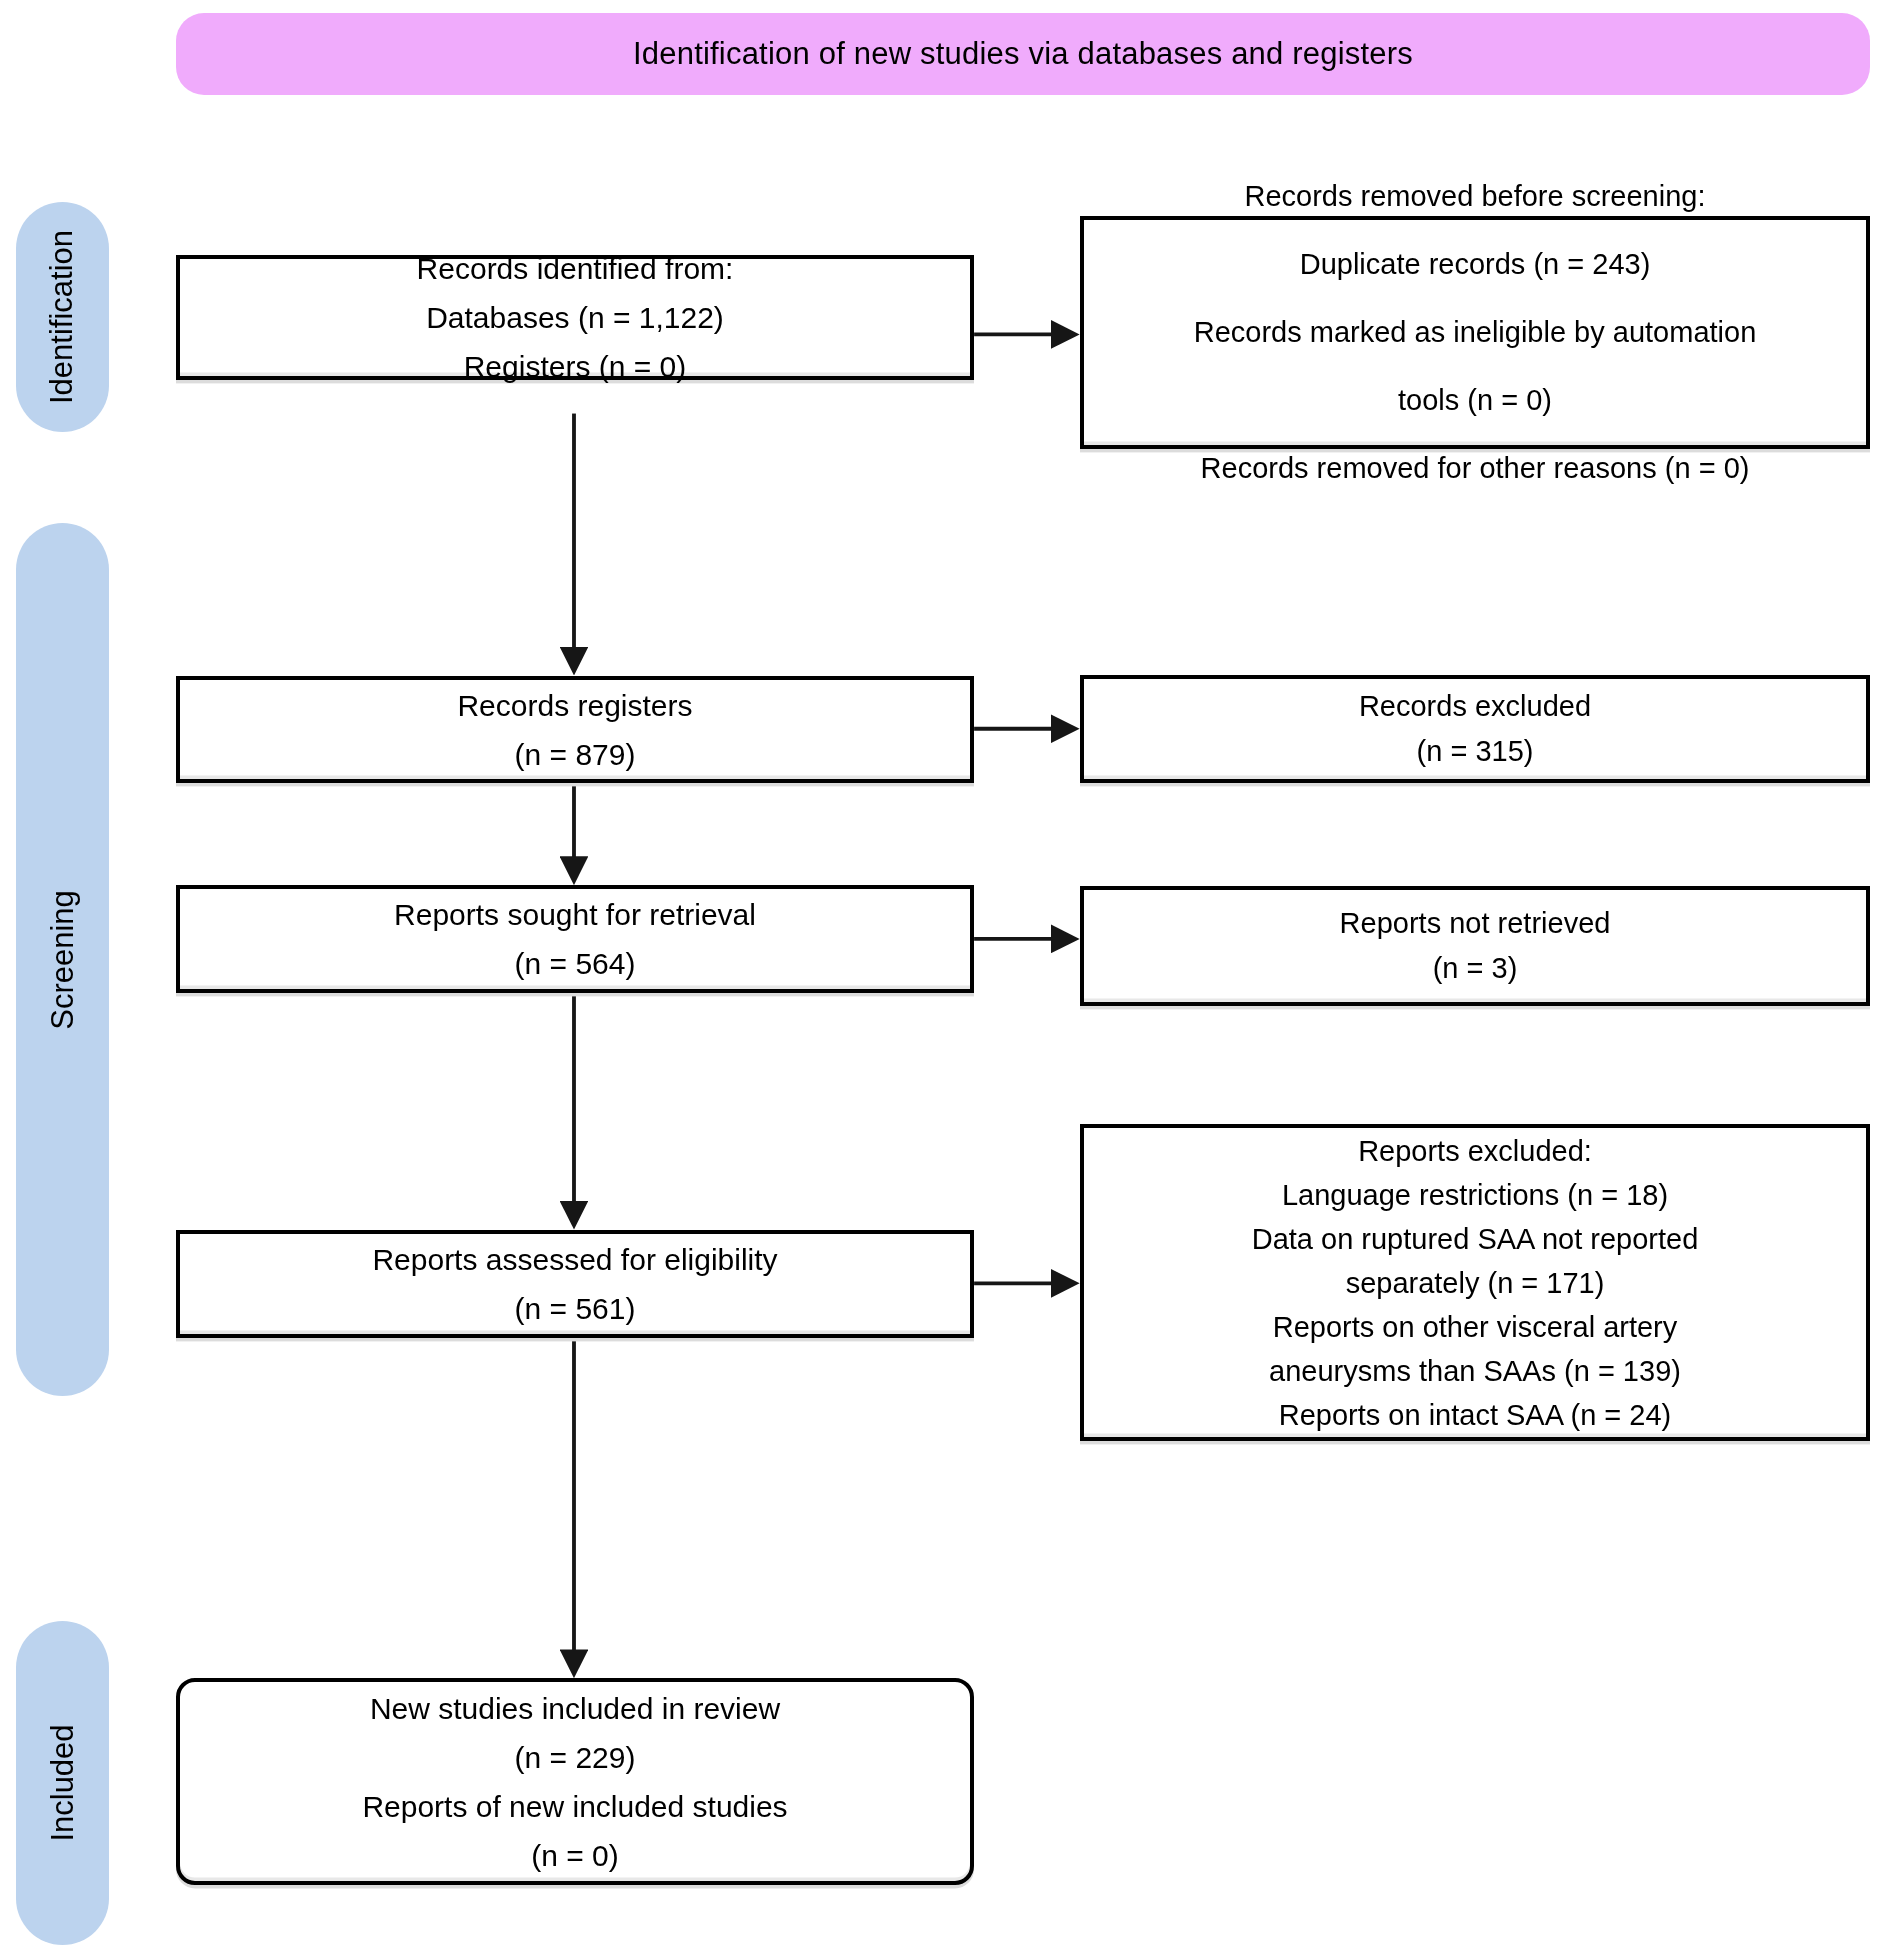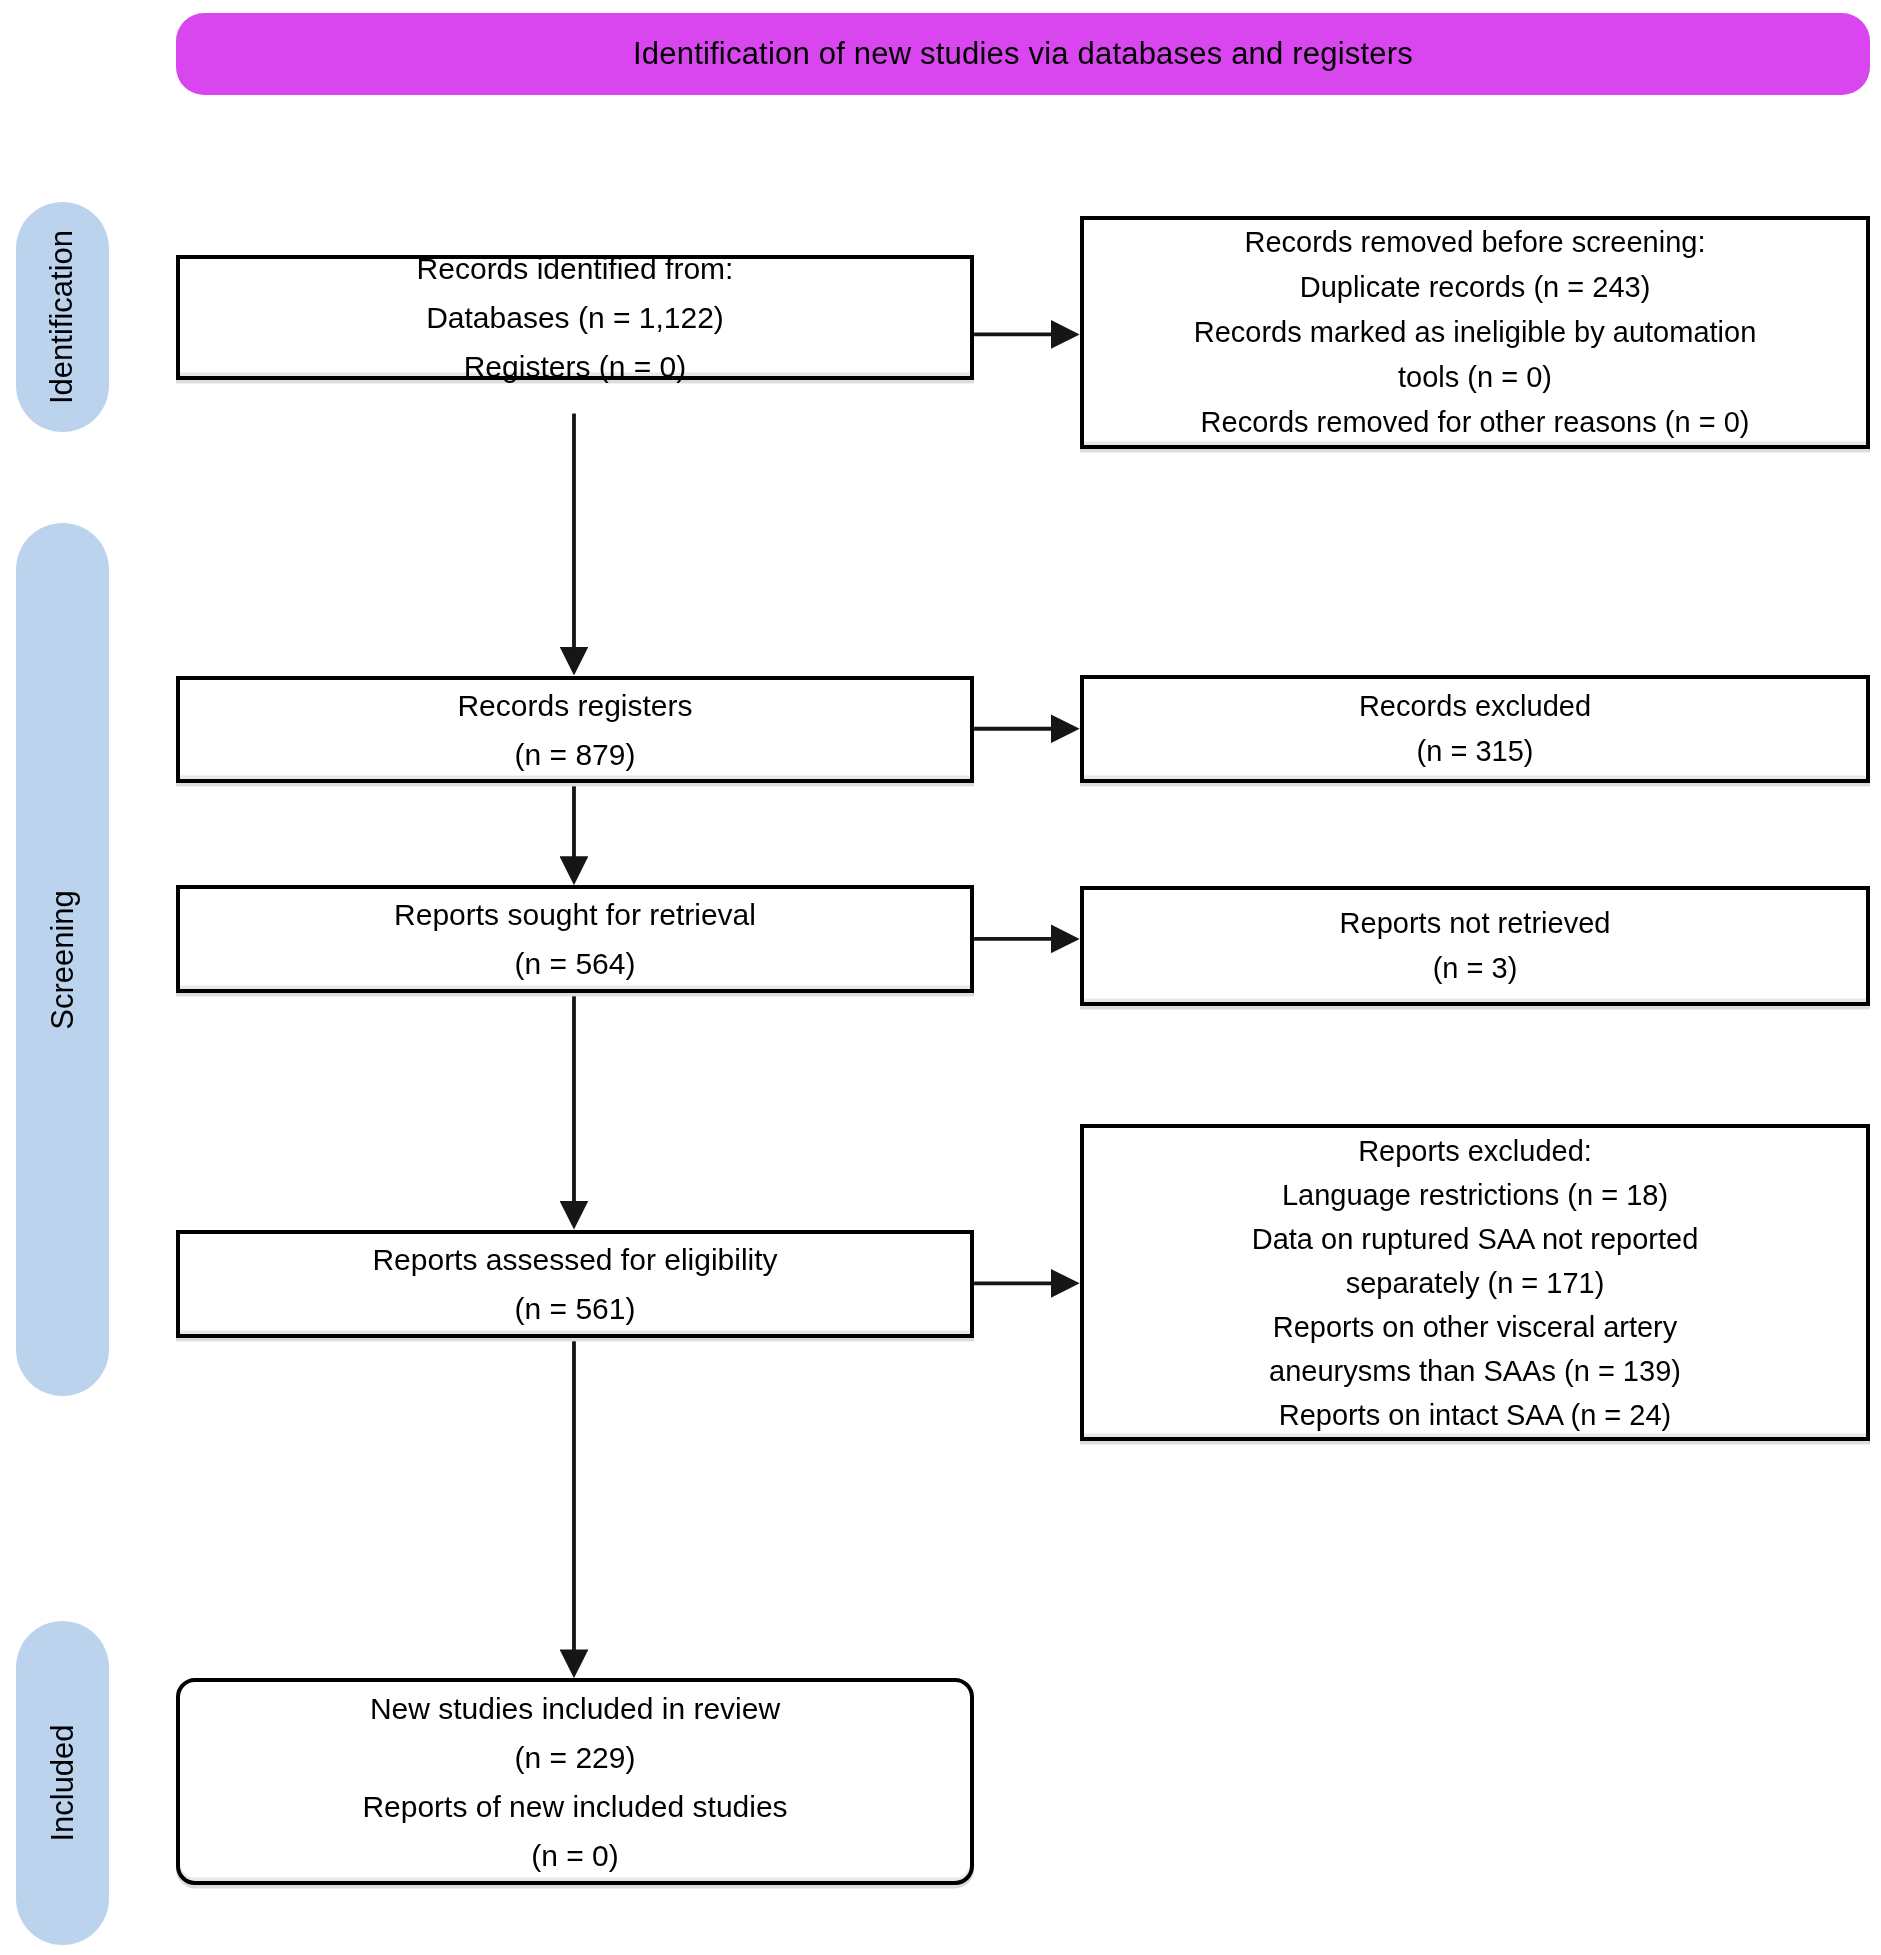--- a/index.html
+++ b/index.html
@@ -2,21 +2,21 @@
 <html style="font-size:7.7px"><head>
 <meta charset="utf-8">
 <style>
   html,body{margin:0;padding:0;background:#ffffff;}
   body{font-family:"Liberation Sans","DejaVu Sans",sans-serif;color:#000;}
   .canvas{position:relative;width:1882px;height:1955px;background:#ffffff;overflow:hidden;}
 
   
   .banner{
     position:absolute;left:176px;top:12.5px;width:1694px;height:82px;
-    background:#d946ef;border-radius:28px;
+    background:#f0abfc;border-radius:28px;
     display:flex;align-items:center;justify-content:center;
     font-size:31px;letter-spacing:0.2px;
   }
 
   
   .stage{
     position:absolute;left:16px;width:93px;background:#BCD3EE;border-radius:47px;
     display:flex;align-items:center;justify-content:center;
   }
   .stage .vtext{transform:rotate(-90deg);white-space:nowrap;font-size:31px;}
@@ -36,21 +36,21 @@
   .main .line{line-height:49px;}
   .side .line{line-height:45px;}
   .r4 .line{line-height:44px;}
 
   .b1{top:255px;height:125px;}
   .b2{top:676px;height:107px;}
   .b3{top:885px;height:108px;}
   .b4{top:1230px;height:108px;}
   .b5{top:1678px;height:207px;border-radius:19px;}
 
-  .r1{top:216px;height:233px;}
+  .r1{top:216px;height:233px;gap:23px;}
   .r2{top:675px;height:108px;}
   .r3{top:886px;height:120px;}
   .r4{top:1124px;height:317px;}
 
   .connectors{position:absolute;left:0;top:0;width:1882px;height:1955px;pointer-events:none;}
   .connectors line{stroke:#161616;stroke-width:8;}
 </style>
 </head>
 <body>
 

